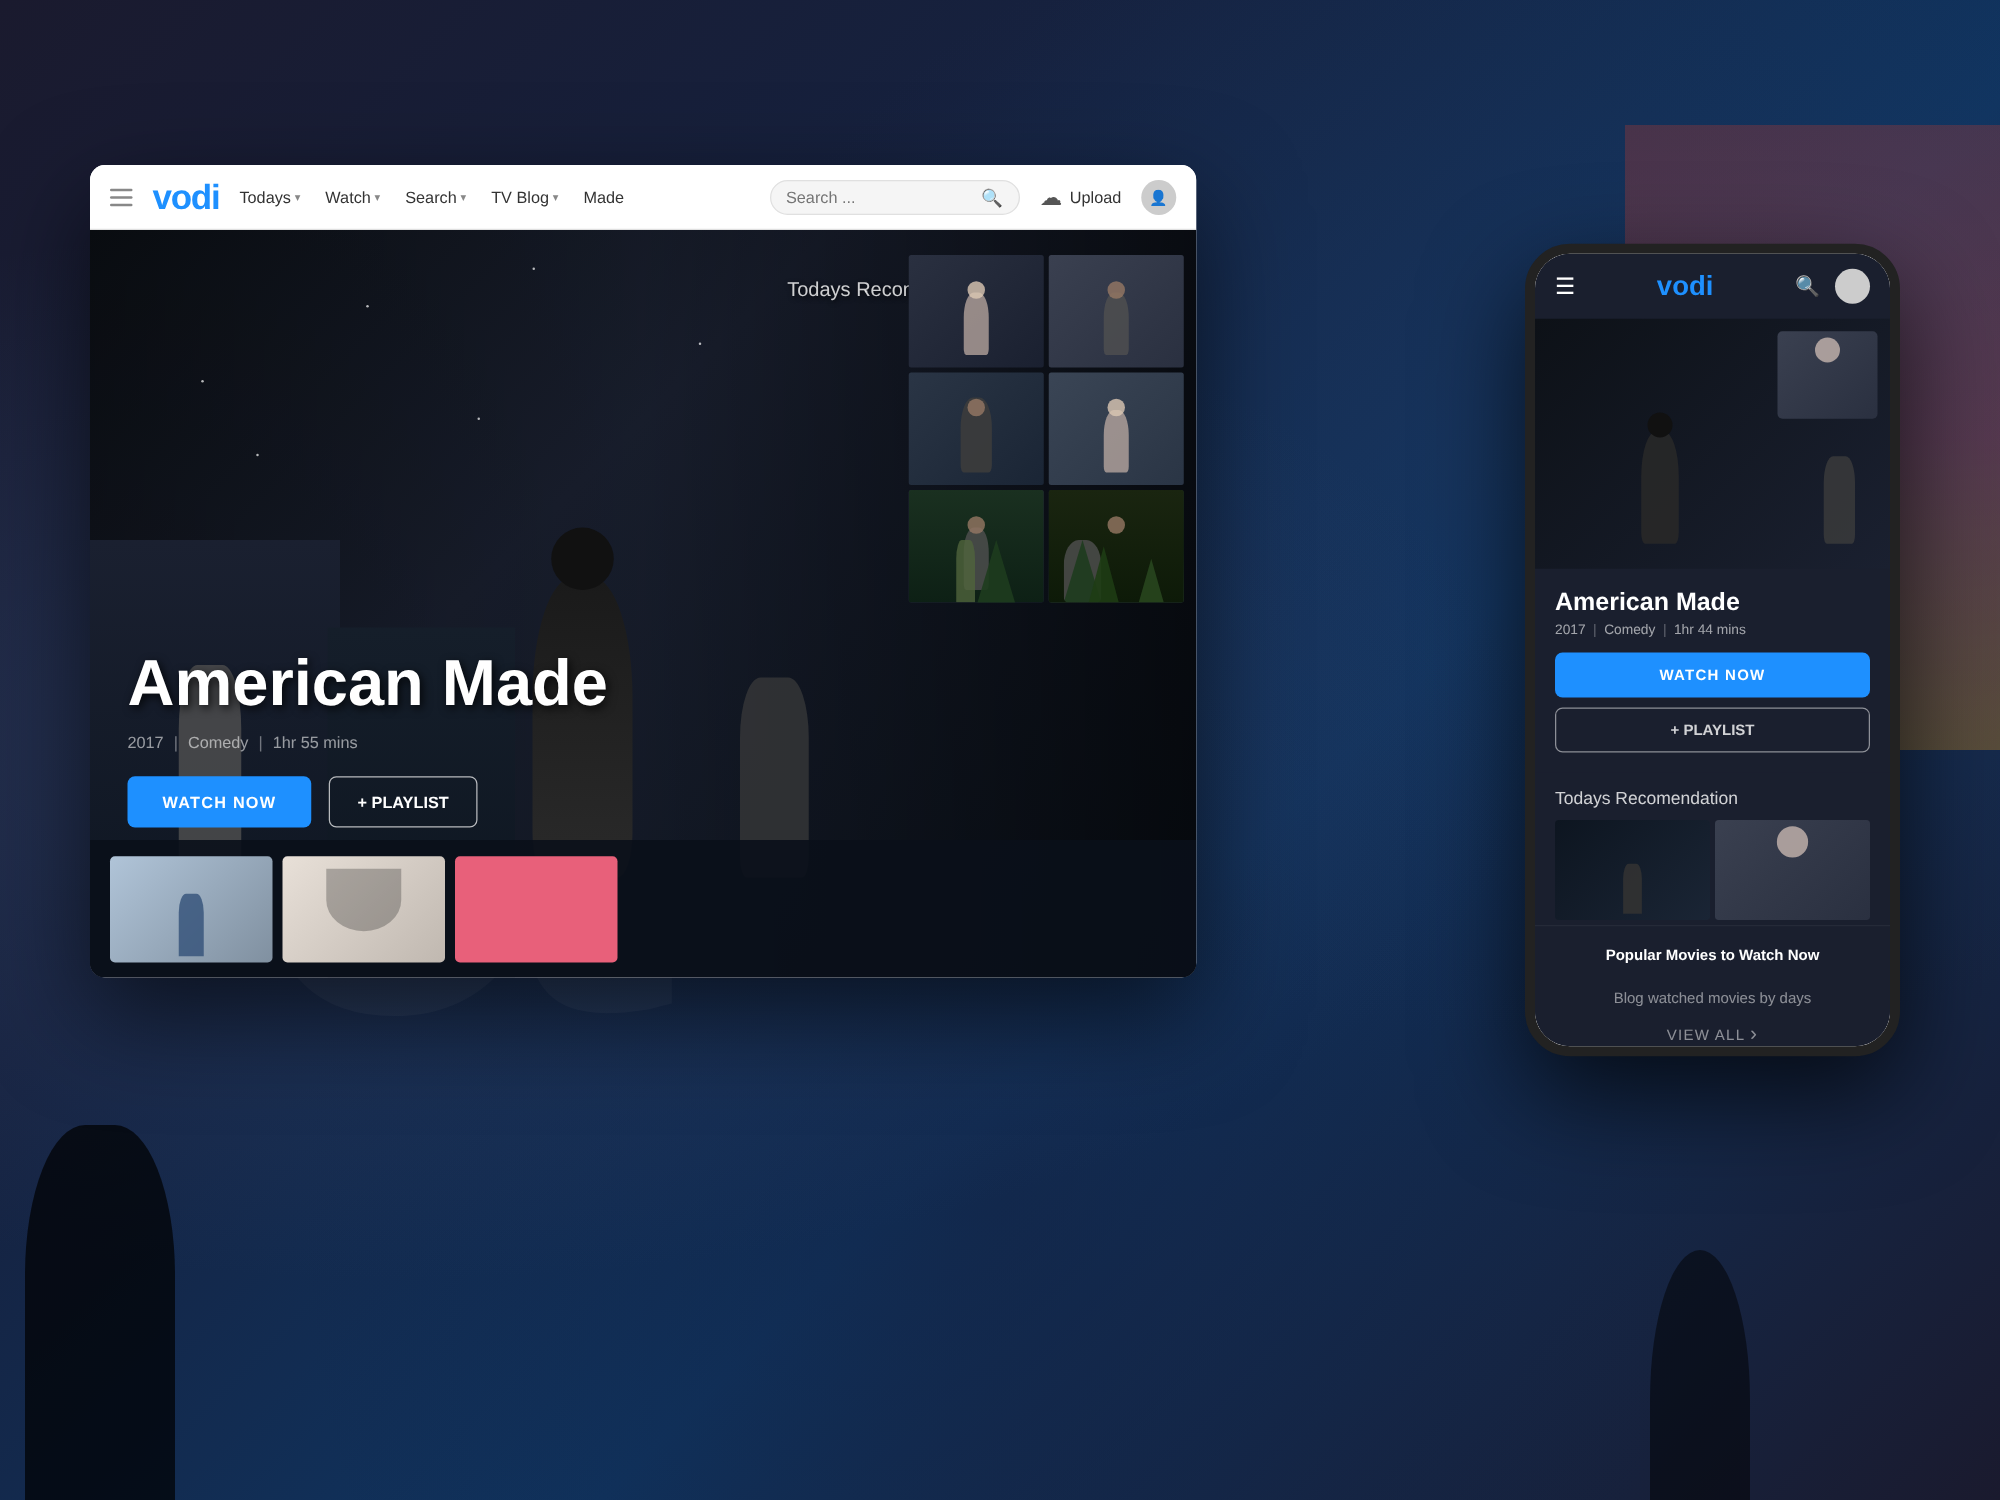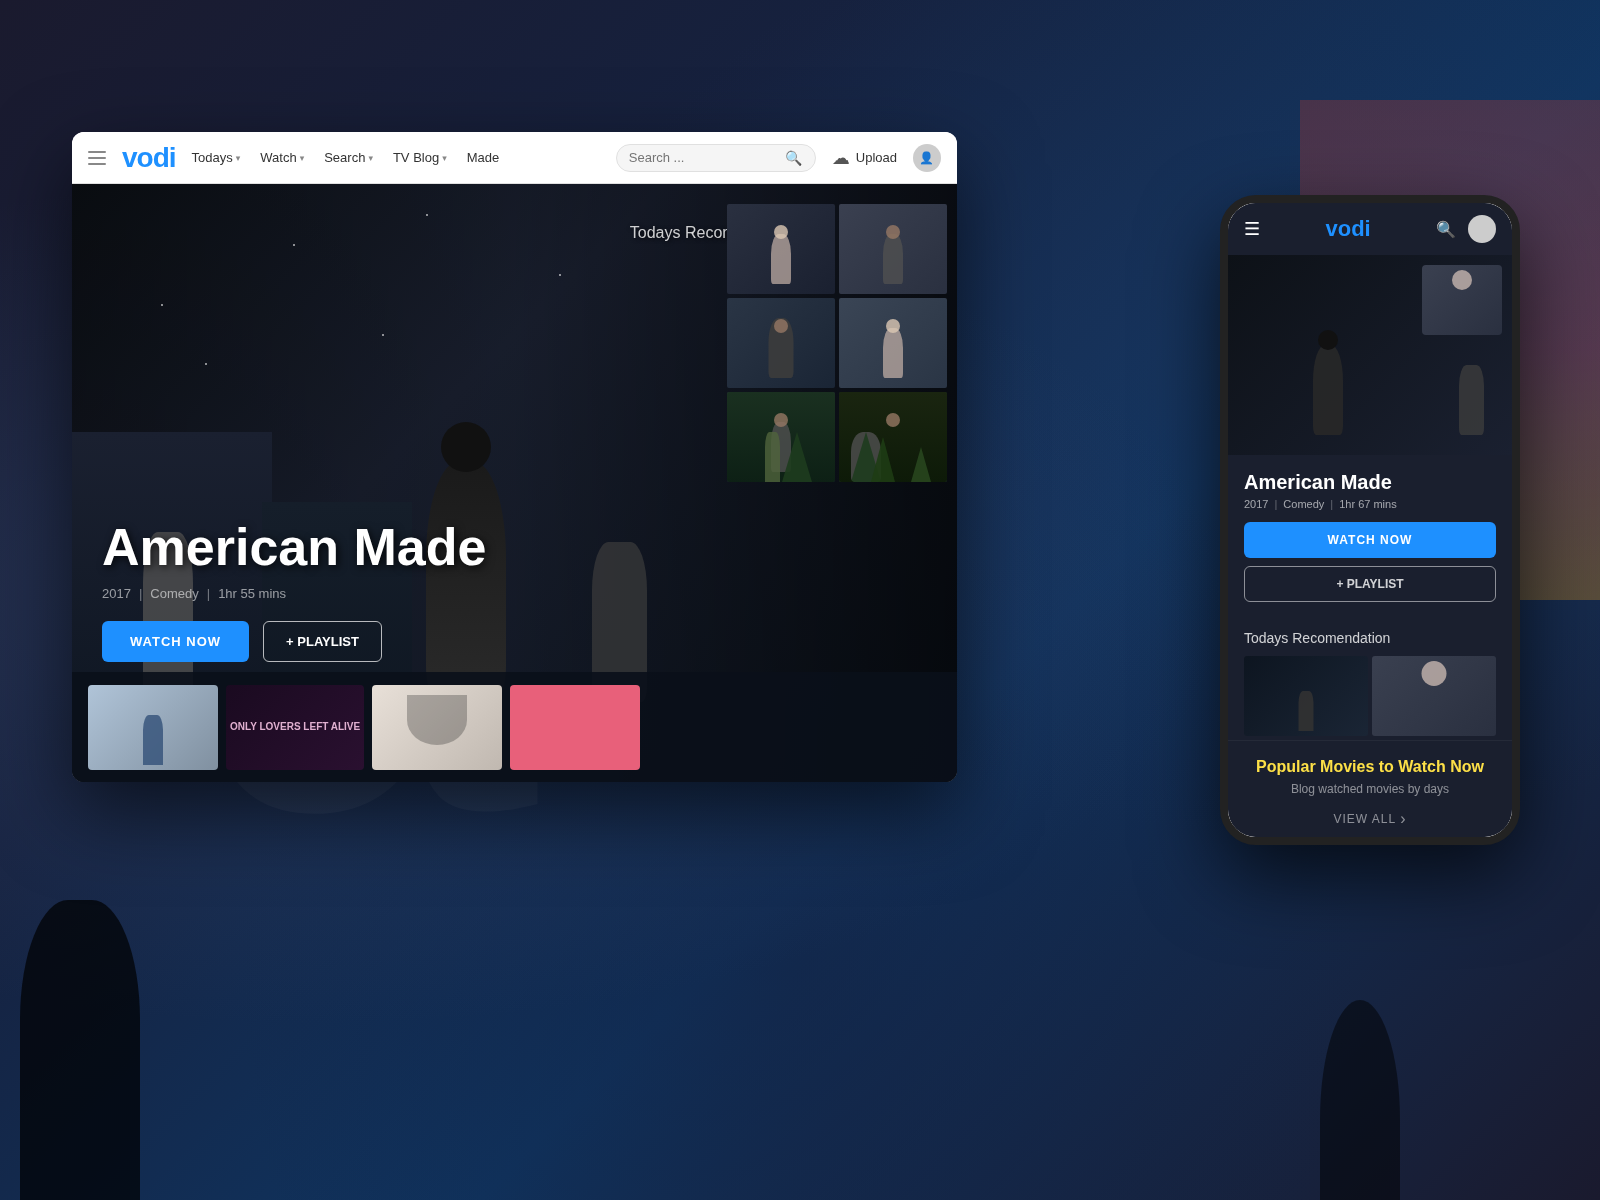--- a/index.html
+++ b/index.html
@@ -703,25 +703,25 @@
     
     .mobile-popular {
       background: #1a1f2e;
       padding: 16px;
       text-align: center;
       flex-shrink: 0;
       border-top: 1px solid rgba(255,255,255,0.05);
       margin-top: 4px;
     }
     .mobile-popular-title {
-      font-size: 16px;
+      font-size: 12px;
       font-weight: 800;
-      color: #fde047;
+      color: #ffffff;
       line-height: 1.2;
-      margin-bottom: 6px;
+      margin-bottom: 20px;
     }
     .mobile-popular-subtitle {
       font-size: 12px;
       color: rgba(255,255,255,0.5);
       margin-bottom: 10px;
     }
     .mobile-view-all {
       font-size: 12px;
       color: rgba(255,255,255,0.5);
       border: none;
@@ -866,23 +866,20 @@
         <span>1hr 55 mins</span>
       </div>
       <div class="hero-buttons">
         <button class="btn-watch-now">WATCH NOW</button>
         <button class="btn-playlist">+ PLAYLIST</button>
       </div>
     </div>
 
     <div class="movie-strip">
       <div class="strip-card strip-card-1"></div>
-      <div class="strip-card strip-card-2">
-        <div class="strip-card-2-text">ONLY LOVERS LEFT ALIVE</div>
-      </div>
       <div class="strip-card strip-card-3"></div>
       <div class="strip-card strip-card-4"></div>
     </div>
   </div>
 </div>
 
 <div class="mobile-mockup">
   <div class="mobile-inner">
 
     <div class="mobile-header">
@@ -902,21 +899,21 @@
       <div class="mobile-hero-thumb"></div>
     </div>
 
     <div class="mobile-movie-info">
       <div class="mobile-movie-title">American Made</div>
       <div class="mobile-movie-meta">
         <span>2017</span>
         <span class="pipe">|</span>
         <span>Comedy</span>
         <span class="pipe">|</span>
-        <span>1hr 67 mins</span>
+        <span>1hr 44 mins</span>
       </div>
       <button class="mobile-btn-watch">WATCH NOW</button>
       <div class="mobile-btn-playlist">+ PLAYLIST</div>
     </div>
 
     <div class="mobile-rec-section">
       <div class="mobile-rec-label">Todays Recomendation</div>
       <div class="mobile-rec-thumbs">
         <div class="mobile-rec-thumb mobile-rec-thumb-1"></div>
         <div class="mobile-rec-thumb mobile-rec-thumb-2"></div>

